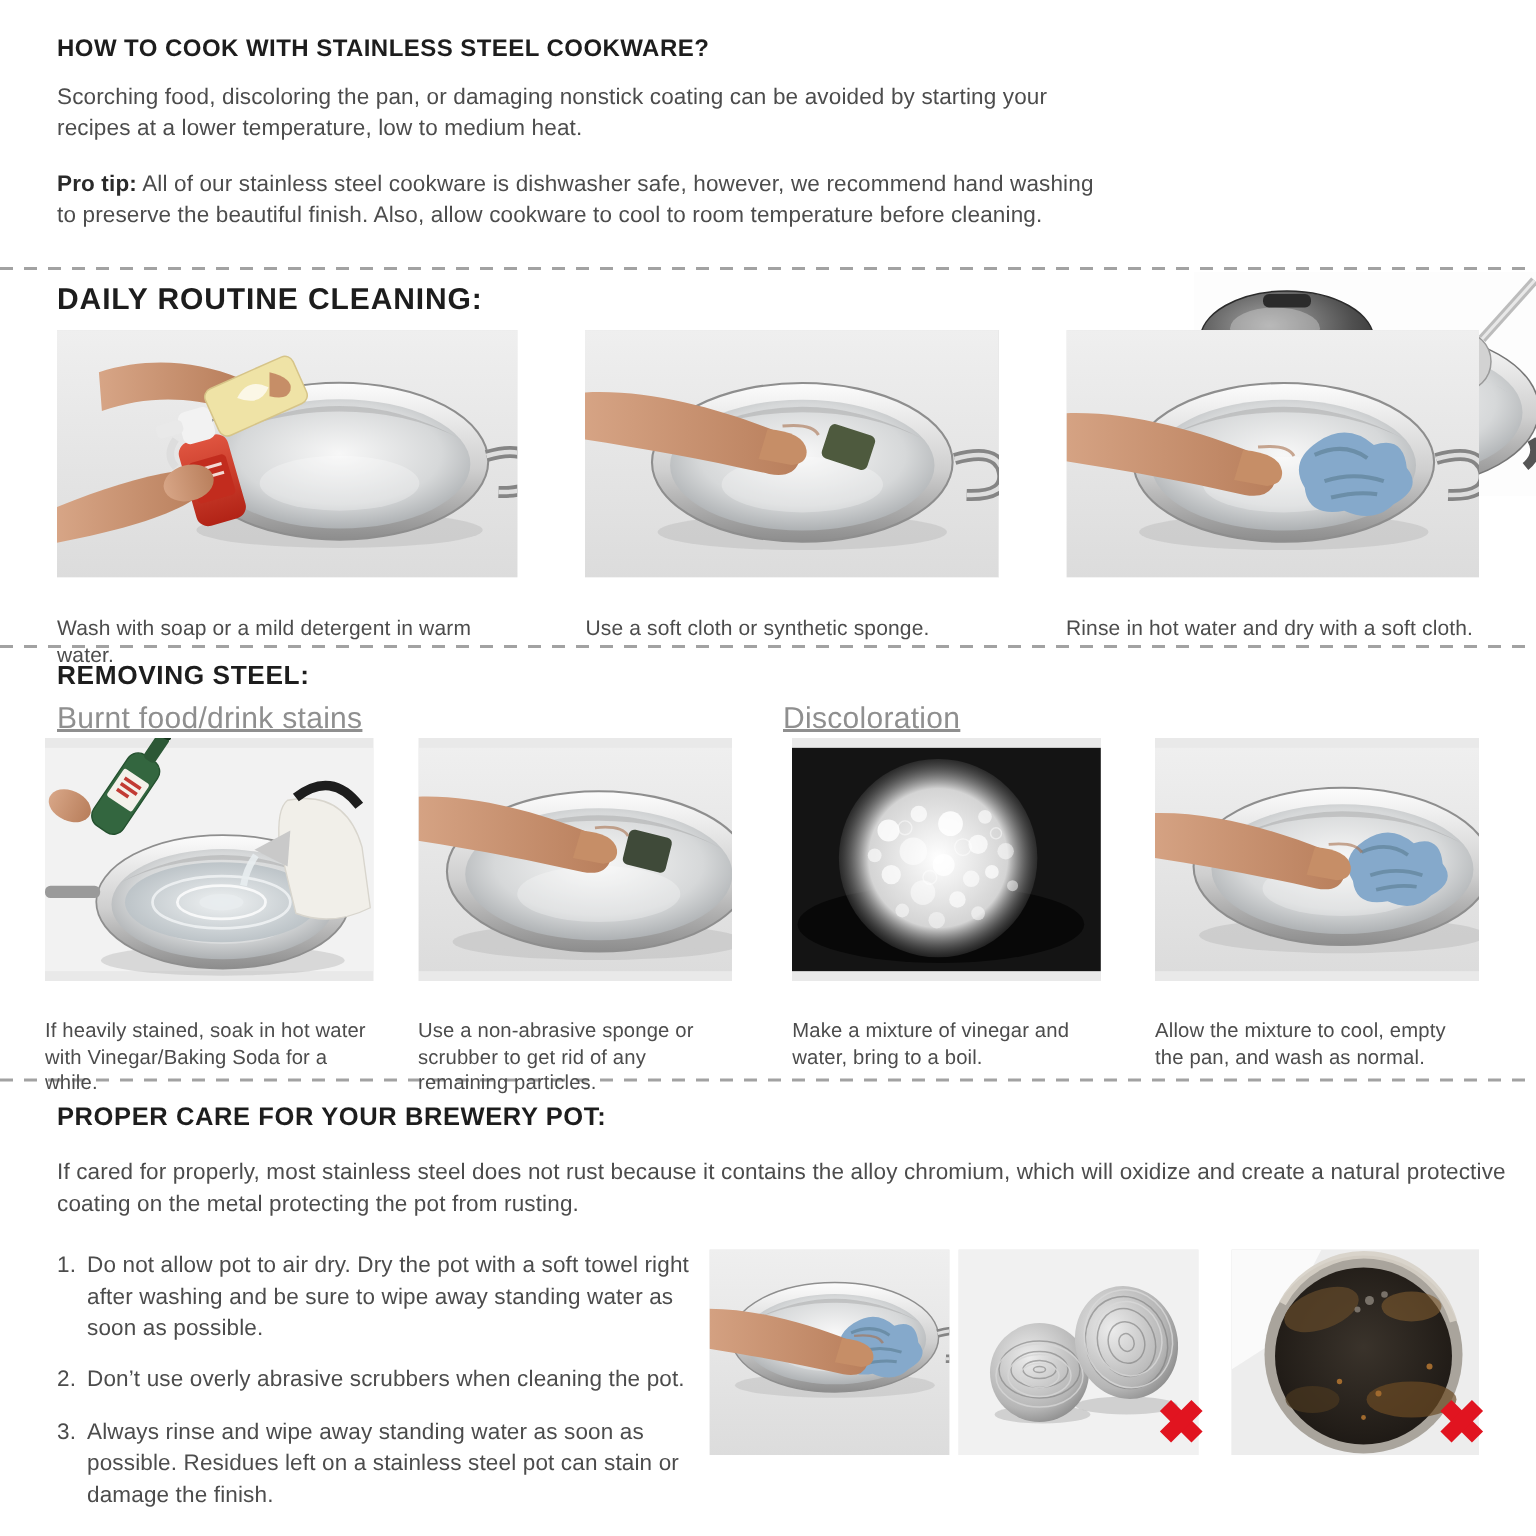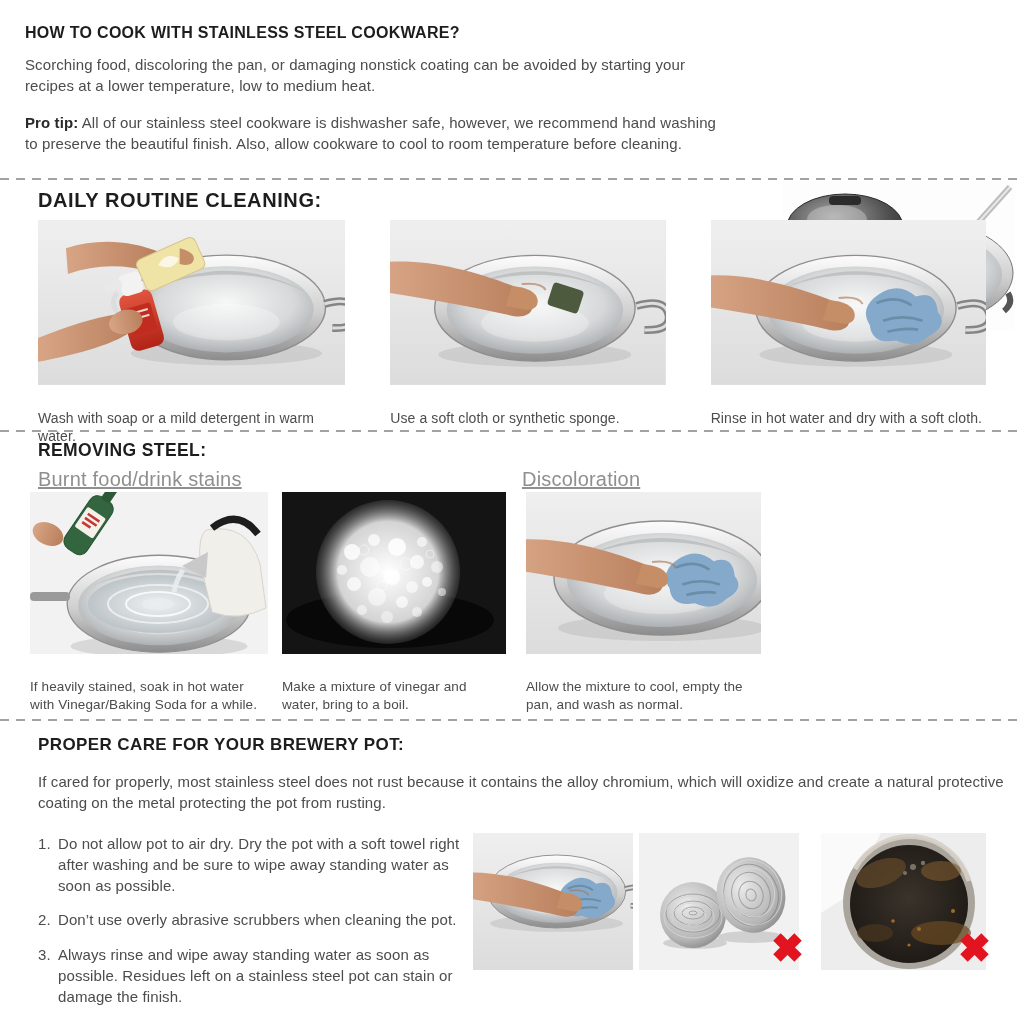--- a/index.html
+++ b/index.html
@@ -3,21 +3,21 @@
 <meta charset="utf-8">
 <style>
   html,body{margin:0;padding:0;background:#fff;}
   body{width:1024px;height:1024px;font-family:"Liberation Sans","DejaVu Sans",sans-serif;color:#4c4c4c;}
   .page{position:relative;width:1024px;height:1024px;overflow:hidden;background:#fff;}
   .dash{height:2px;background:repeating-linear-gradient(90deg,#a2a2a2 0 9px,transparent 9px 16px);}
   h1,h2{color:#1d1d1d;margin:0;font-weight:bold;}
   h1{font-size:16px;letter-spacing:.3px;margin-bottom:11px;}
   p{margin:0;font-size:15px;line-height:1.42;letter-spacing:.1px;}
   
-  .intro{position:relative;height:178px;padding:24px 25px 0;box-sizing:border-box;}
+  .intro{position:relative;height:178px;padding:24px 38px 0;box-sizing:border-box;}
   .intro-text{width:705px;}
   .intro-text p{margin-bottom:15px;margin-top:12px;}
   .intro-fig{position:absolute;left:758px;top:12px;width:232px;height:150px;}
   b.tip{color:#2a2a2a;}
   
   .daily{height:250px;padding:9px 38px 0;box-sizing:border-box;}
   .daily h2{font-size:20px;letter-spacing:.6px;margin-bottom:8px;}
   .row{display:flex;}
   .daily .row{gap:45px;}
   
@@ -236,21 +236,21 @@
   </section>
 
   <div class="dash"></div>
 
   <section class="stains">
     <h2>REMOVING STEEL:</h2>
     <div class="sublabels">
       <span class="left">Burnt food/drink stains</span>
       <span class="right">Discoloration</span>
     </div>
-    <div class="row" style="gap:0">
+    <div class="row" style="gap:16px">
 
       <figure class="ph" style="width:238px;margin-right:14px">
         <div class="img" style="height:162px">
           <svg viewBox="0 0 238 162">
             <rect width="238" height="162" fill="#f2f2f2"></rect>
             <use href="#pan" transform="translate(10,42) scale(.85)"></use>
             <rect x="0" y="100" width="40" height="9" rx="4" fill="#9a9a9a"></rect>
             <ellipse cx="128" cy="112" rx="70" ry="29" fill="url(#gWater)"></ellipse>
             <ellipse cx="128" cy="112" rx="50" ry="19" fill="none" stroke="#f3f5f6" stroke-width="2" opacity=".8"></ellipse>
             <ellipse cx="128" cy="112" rx="32" ry="12" fill="none" stroke="#ffffff" stroke-width="2" opacity=".8"></ellipse>
@@ -267,20 +267,31 @@
               <path d="M176,38 q42,-8 54,34 l6,44 q-28,14 -54,4 l-12,-50 q-2,-26 6,-32 Z" fill="#f1efe9" stroke="#d8d5cd"></path>
               <path d="M178,60 l-26,14 l24,12 Z" fill="#c9c9c9"></path>
               <path d="M182,36 q26,-20 46,6" stroke="#1d1d1d" stroke-width="7" fill="none"></path>
               <path d="M153,78 q-7,10 -9,22" stroke="#e8edf0" stroke-width="5" fill="none" opacity=".9"></path>
             </g>
           </svg>
         </div>
         <figcaption>If heavily stained, soak in hot water with Vinegar/Baking Soda for a while.</figcaption>
       </figure>
 
+      <figure class="ph" style="width:228px;margin-right:24px">
+        <div class="img" style="height:162px">
+          <svg viewBox="0 0 228 162">
+            <rect width="228" height="162" fill="url(#gBg)"></rect>
+            <use href="#pan" transform="translate(-12,6) scale(1.02)"></use>
+            <rect x="150" y="62" width="32" height="26" rx="4" fill="#3f4a39" transform="rotate(14 166 75)"></rect>
+            <use href="#armHand" transform="translate(-10,36)"></use>
+          </svg>
+        </div>
+        <figcaption>Use a non-abrasive sponge or scrubber to get rid of any remaining particles.</figcaption>
+      </figure>
 
       <figure class="ph" style="width:224px;margin-right:20px">
         <div class="img" style="height:162px">
           <svg viewBox="0 0 224 162">
             <rect width="224" height="162" fill="#141414"></rect>
             <ellipse cx="108" cy="128" rx="104" ry="28" fill="#000000" opacity=".6"></ellipse>
             <circle cx="106" cy="80" r="72" fill="url(#gBub)"></circle>
             <g fill="#ffffff">
               <circle cx="70" cy="60" r="8" opacity=".8"></circle>
                 <circle cx="92" cy="48" r="6" opacity=".7"></circle>

